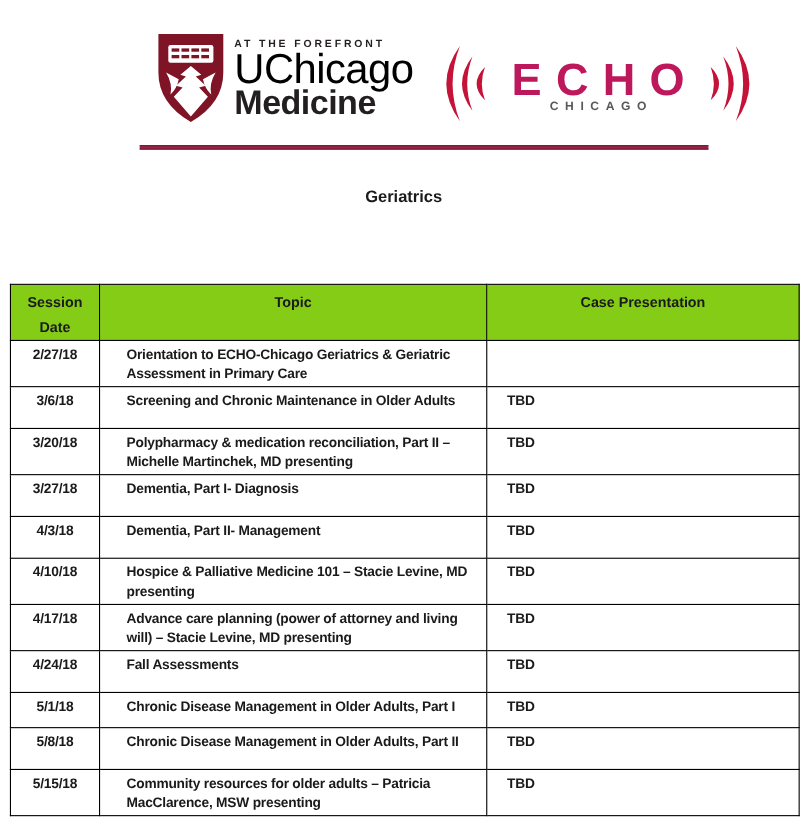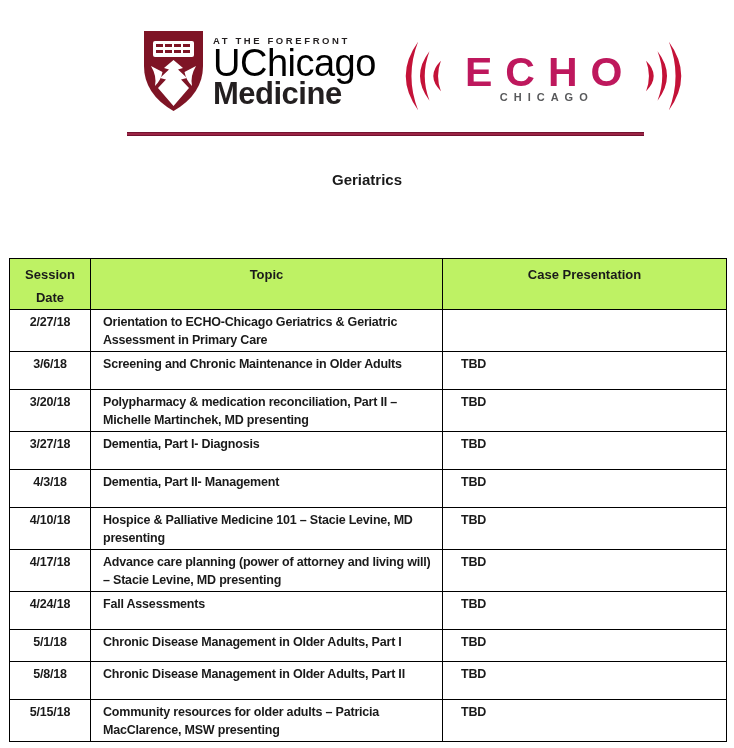--- a/index.html
+++ b/index.html
@@ -66,33 +66,33 @@
     position: absolute; left: 9px; top: 238px; width: 717px;
     border-collapse: collapse; table-layout: fixed;
   }
   .schedule th, .schedule td {
     border: 1.5px solid #000000;
     vertical-align: top;
     font-weight: bold;
     color: #1a1a1a;
   }
   .schedule thead th {
-    background: #bef264;
+    background: #84cc16;
     font-size: 13px; line-height: 23px;
     text-align: center; padding-top: 4px; height: 48px;
   }
   .schedule tbody tr { height: 38px; }
   .schedule tbody tr:nth-child(1) { height: 40px; }
   .schedule tbody tr:nth-child(9) { height: 32px; }
   .schedule tbody tr:nth-child(12) { height: 41px; }
   .schedule tbody td {
     font-size: 12.5px; line-height: 18px; letter-spacing: -0.2px;
   }
   td.c-date { text-align: center; padding-top: 3px; font-size: 13px; }
-  td.c-topic { padding: 3px 6px 2px 12px; }
+  td.c-topic { padding: 3px 6px 2px 24px; }
   td.c-case  { padding: 3px 4px 2px 18px; }
 </style>
 </head>
 <body>
 
 <div class="page">
 
   <div class="logo-row">
 
     <div class="uchicago-logo">

